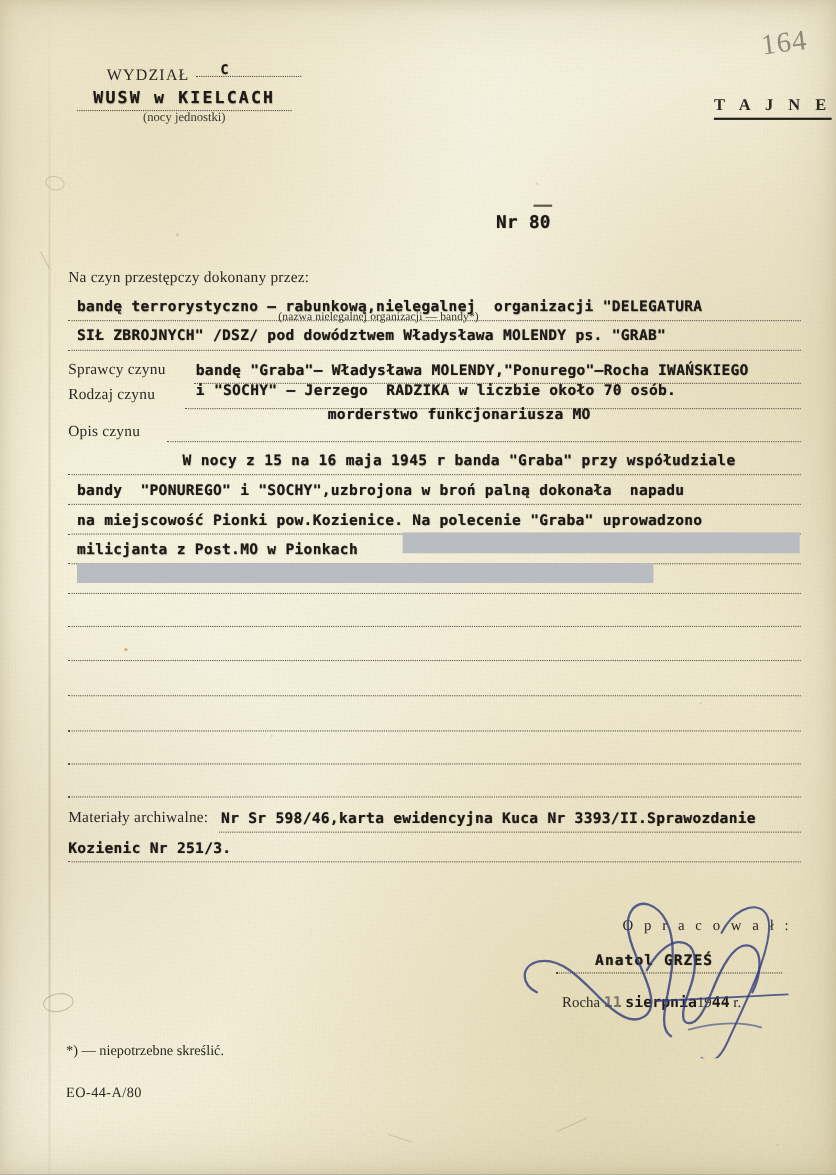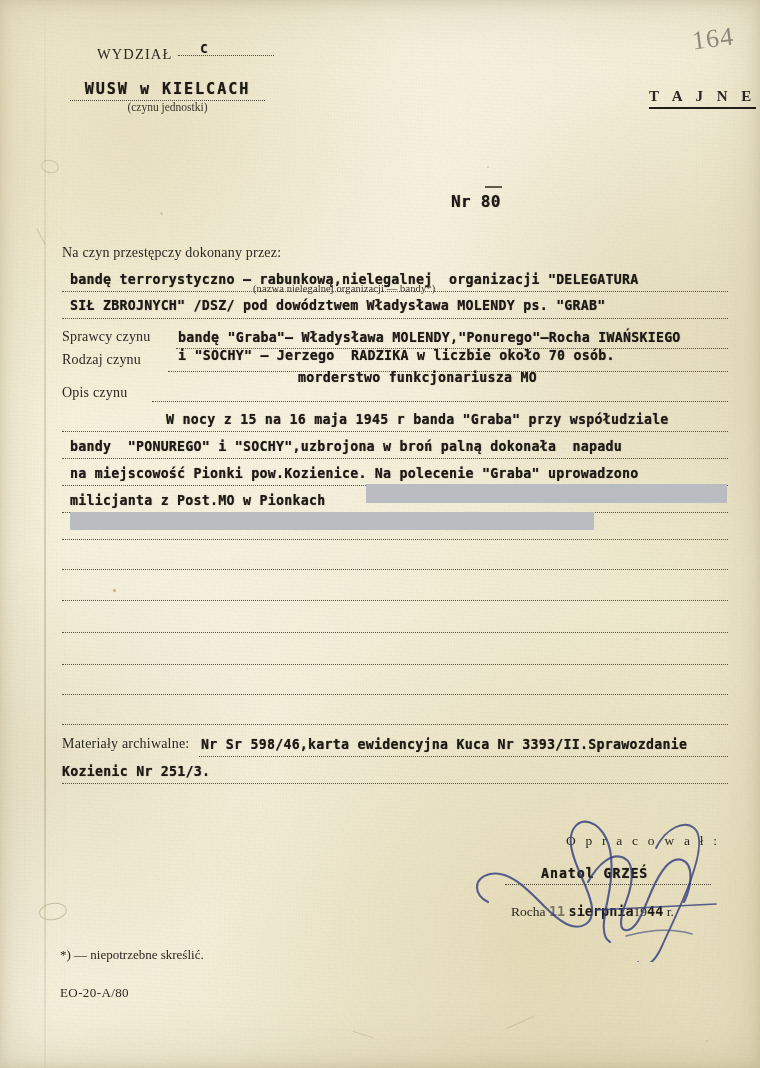--- a/index.html
+++ b/index.html
@@ -53,21 +53,21 @@
   .typed{
     font-family:"DejaVu Sans Mono","Liberation Mono", monospace;
     font-weight:700;
     color:#1d1a16;
     letter-spacing:.3px;
     -webkit-font-smoothing:none;
     text-shadow:0 0 .7px rgba(30,26,20,.55), .4px .25px .8px rgba(40,34,26,.30);
   }
 
   
-  .wydzial{position:absolute;left:97px;top:46px;font-size:14.5px;letter-spacing:1.1px;}
+  .wydzial{position:absolute;left:97px;top:61px;font-size:14.5px;letter-spacing:1.1px;}
   .wydzial .dots{display:inline-block;width:96px;border-bottom:1.5px dotted #4e483d;margin:0 0 3px 6px;position:relative;}
   .wydzial .ov{position:absolute;left:22px;top:-13px;font-size:12px;}
   .unit{position:absolute;left:70px;top:80px;width:195px;}
   .unit .u-text{font-size:15px;letter-spacing:2px;text-align:center;}
   .unit .u-rule{border-bottom:1.5px dotted #4a443a;margin-top:2px;}
   .unit-cap{position:absolute;left:70px;top:101px;width:195px;text-align:center;font-size:11.5px;color:#3a362e;}
   .tajne{position:absolute;left:649px;top:88px;font-size:15px;font-weight:700;letter-spacing:5px;
          border-bottom:2.2px solid #211e19;padding-bottom:2px;}
   .folio{
     position:absolute;left:692px;top:24px;font-family:"Liberation Serif",serif;font-size:26px;
@@ -138,21 +138,21 @@
   <div class="folio pre">164</div>
 
   <div class="wydzial pre">
     <span>WYDZIAŁ</span><span class="dots"><span class="ov typed">C</span></span>
   </div>
 
   <div class="unit">
     <div class="u-text typed">WUSW   w   KIELCACH</div>
     <div class="u-rule"></div>
   </div>
-  <div class="unit-cap pre">(czynu jednostki)</div>
+  <div class="unit-cap pre">(nocy jednostki)</div>
 
   <div class="tajne pre">T A J N E</div>
 
   <div class="karta-nr typed"><span>Nr</span> <span>80</span><span class="bar"></span></div>
 
   <div class="lbl l1 pre">Na czyn przestępczy dokonany przez:</div>
 
   <div class="row typed" style="left:70px;top:272px;">bandę terrorystyczno — rabunkową,nielegalnej  organizacji "DELEGATURA</div>
   <div class="rule" style="left:62px;top:291px;width:666px;"></div>
   <div class="cap-illeg pre">(nazwa nielegalnej organizacji — bandy*)</div>
@@ -216,15 +216,15 @@
       <path d="M118,70 C128,52 142,40 154,46 C166,52 162,74 156,90 C150,106 148,120 158,118
                C168,116 174,96 182,78 C190,60 200,44 212,48 C224,52 222,74 214,90" stroke-width="2.1"></path>
       <path d="M186,36 C196,16 214,8 224,16 C234,24 228,48 220,70 C212,92 200,116 192,134
                C184,152 176,156 168,150" stroke-width="1.9"></path>
       <path d="M126,98 L246,92" stroke-width="1.7"></path>
       <path d="M156,124 C178,118 202,116 222,122" stroke-width="1.6" stroke-opacity="0.6"></path>
     </g>
   </svg>
 
   <div class="fn1 pre">*) — niepotrzebne skreślić.</div>
-  <div class="fn2 pre">EO-20-A/80</div>
+  <div class="fn2 pre">EO-44-A/80</div>
 
 </div>
 
 </body></html>

